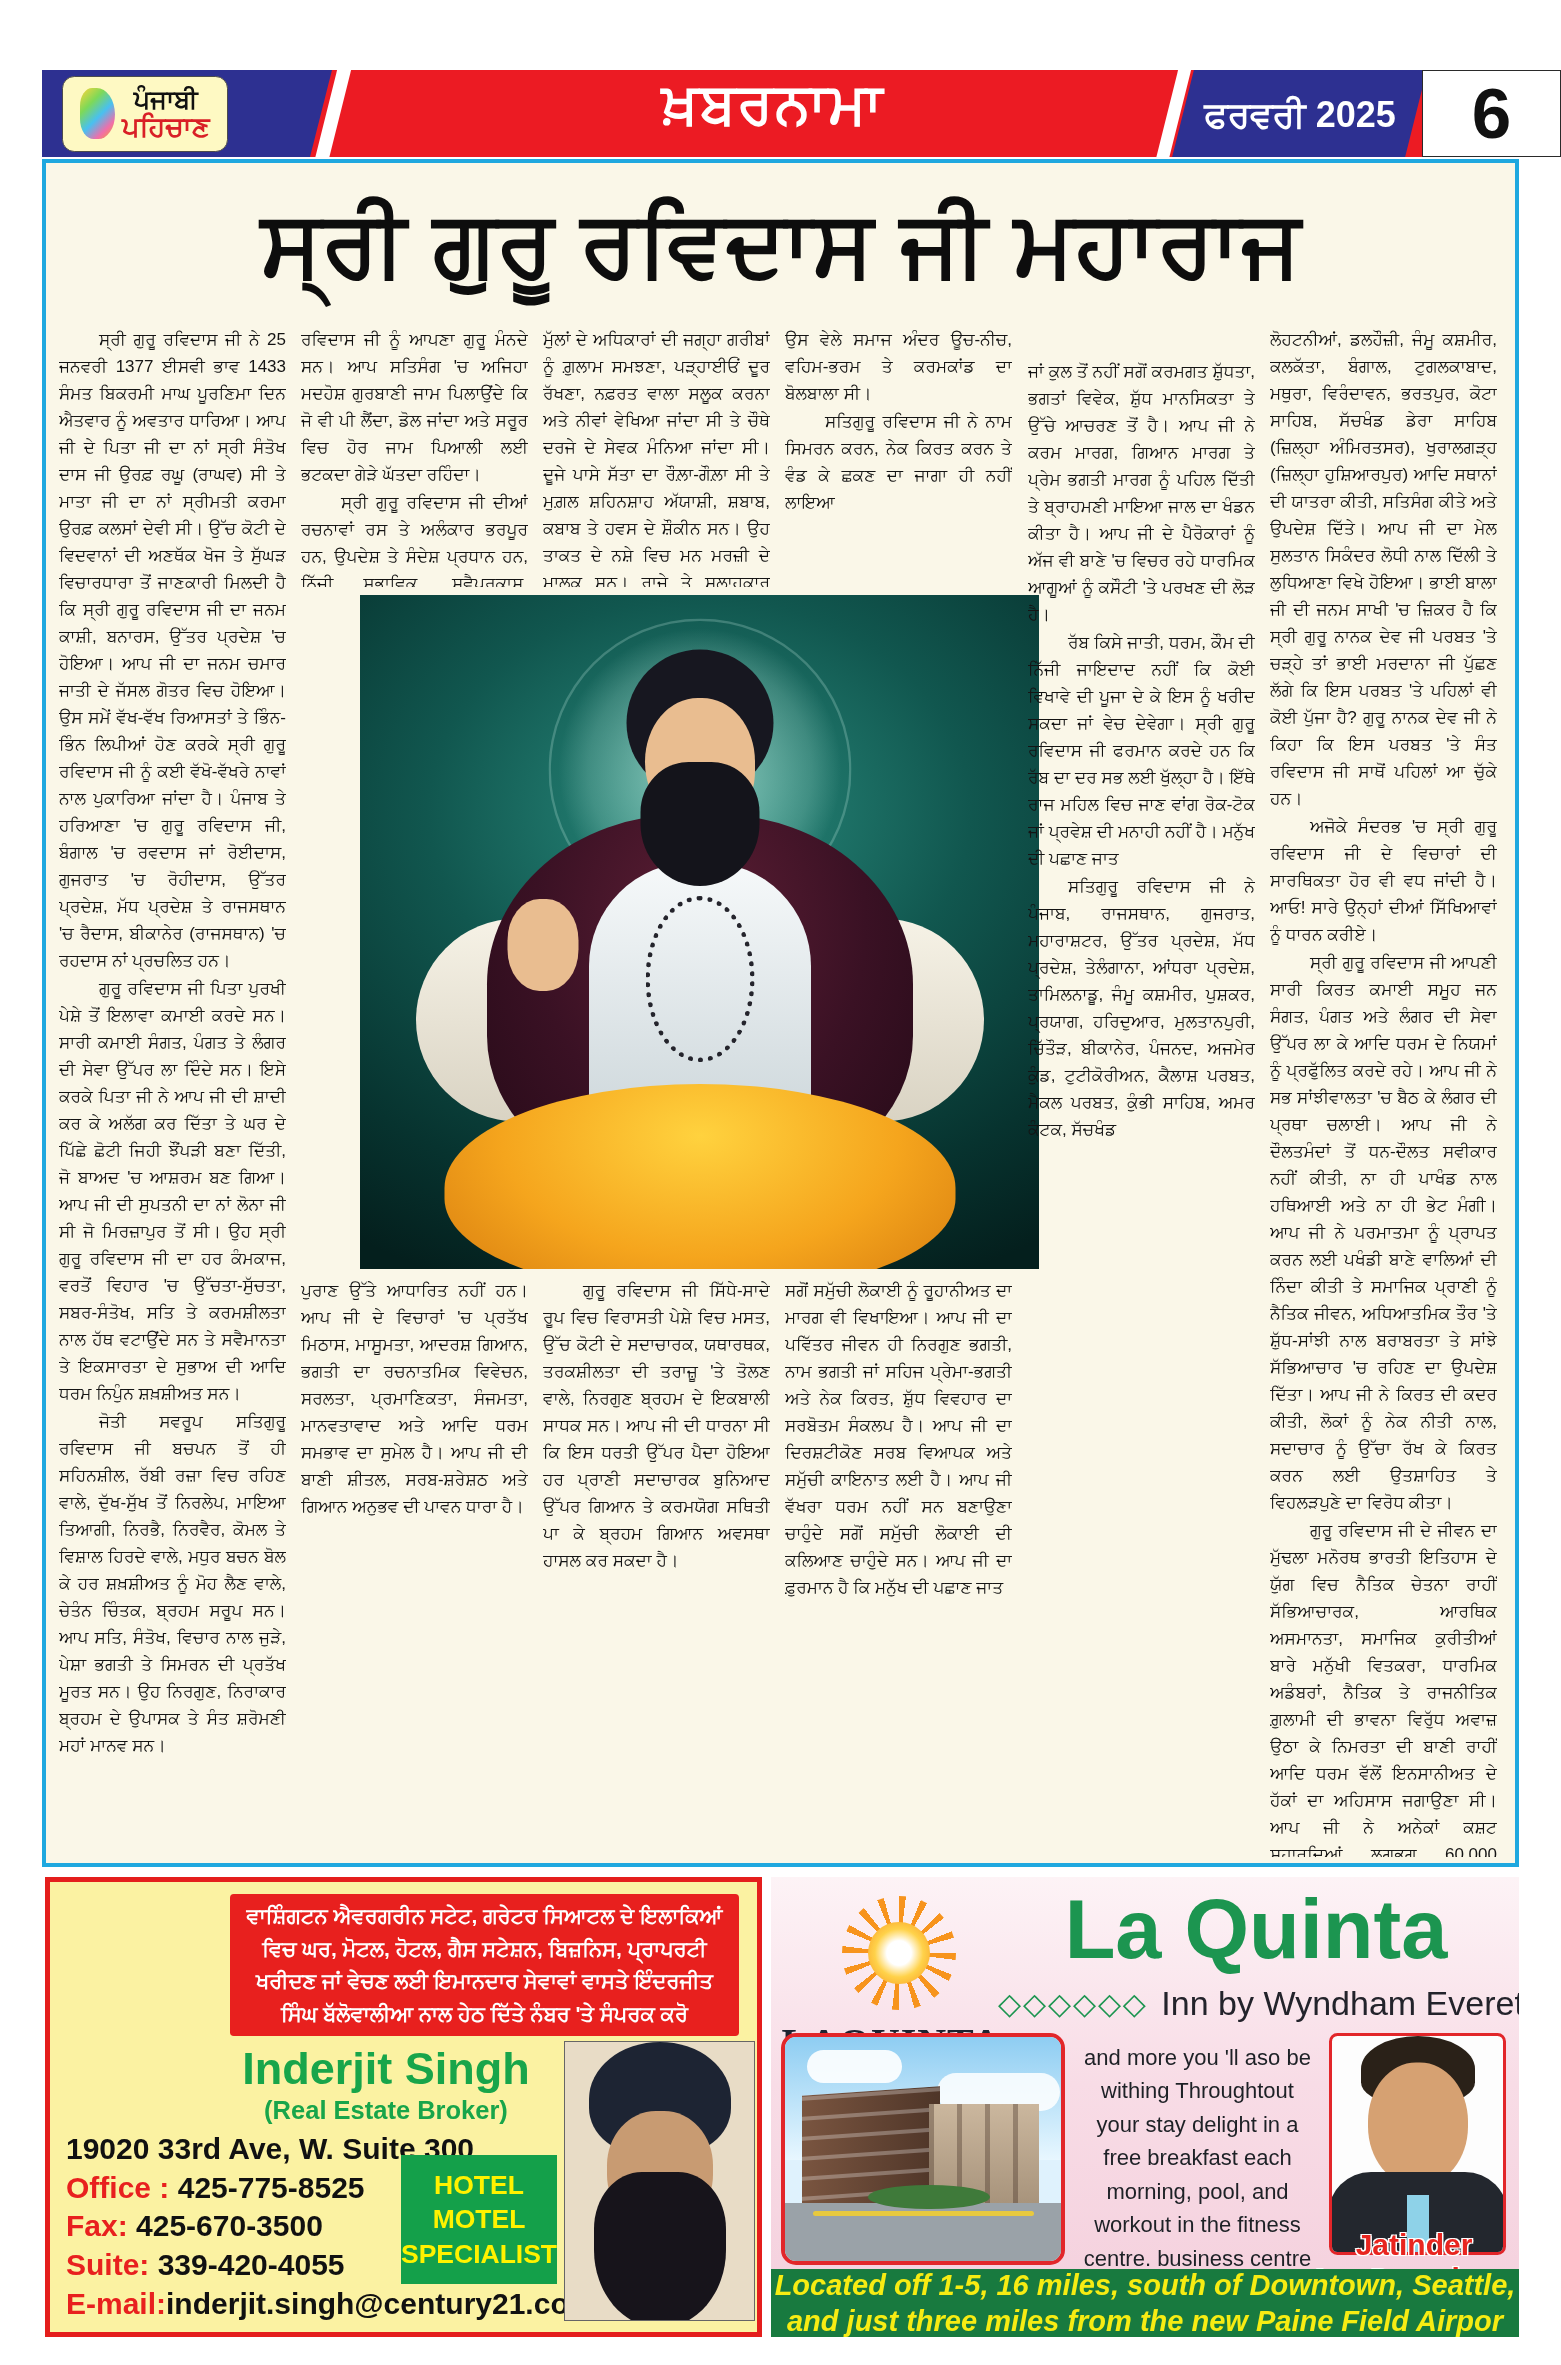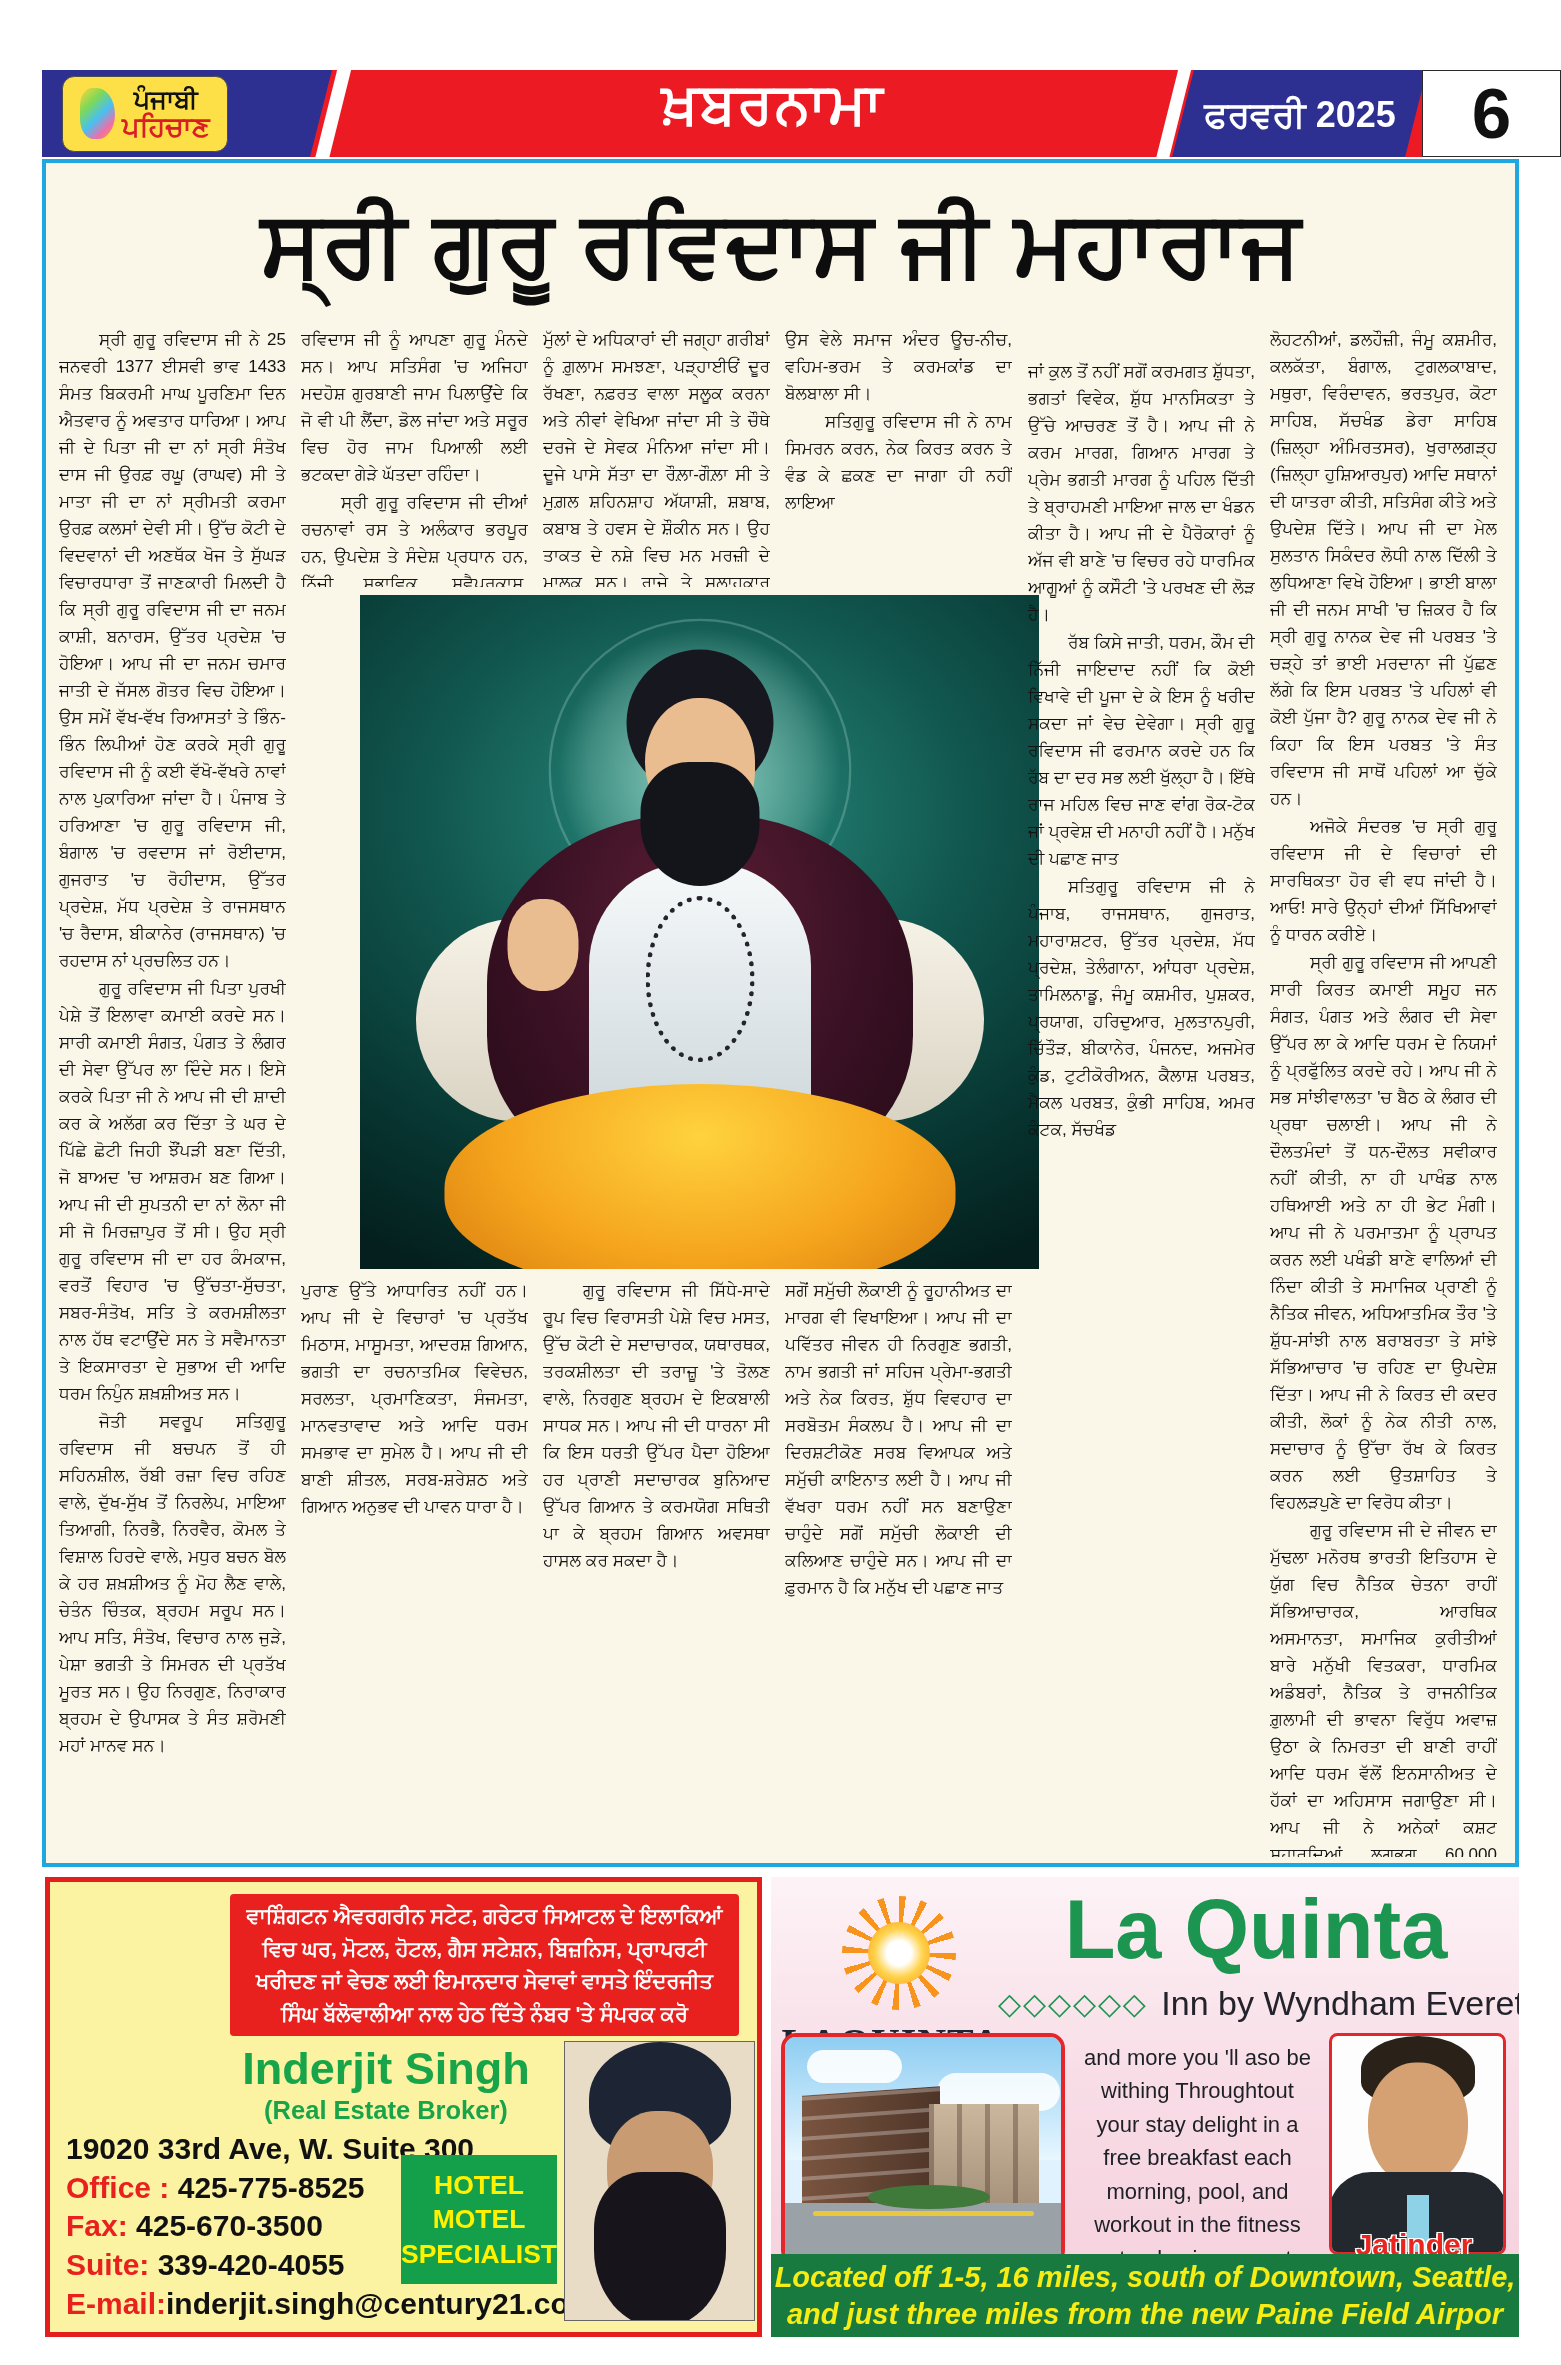--- a/index.html
+++ b/index.html
@@ -11,21 +11,21 @@
   #header{left:42px;top:70px;width:1477px;height:87px;}
   .hdr-red{left:0;top:0;width:100%;height:100%;background:#EC1B23;}
   .hdr-blue-left{left:0;top:0;width:303px;height:100%;background:#2D3091;
      clip-path:polygon(0 0,290px 0,268px 100%,0 100%);}
   .hdr-gap1{left:284px;top:-2.8px;width:14px;height:95px;background:#ffffff;transform:skewX(-14deg);}
   .hdr-blue-right{left:1141px;top:0;width:233px;height:100%;background:#2D3091;transform:skewX(-14deg);}
   .hdr-gap2{left:1125px;top:-2.8px;width:13.2px;height:95px;background:#ffffff;transform:skewX(-14deg);}
   .hdr-pagebox{left:1380px;top:0;width:139px;height:87px;background:#ffffff;border:1.9px solid #2a2a2a;box-sizing:border-box;
      display:flex;align-items:center;justify-content:center;}
   .hdr-pagebox span{font-size:71px;font-weight:900;color:#111;line-height:1;}
-  .logo-box{left:20px;top:5.7px;width:166px;height:76px;background:#fde047;border:1.9px solid #4c4c4c;border-radius:12.3px;
+  .logo-box{left:20px;top:5.7px;width:166px;height:76px;background:#fef9c3;border:1.9px solid #4c4c4c;border-radius:12.3px;
      display:flex;align-items:center;justify-content:center;gap:6.6px;box-sizing:border-box;}
   .logo-map{width:35px;height:51px;border-radius:40% 60% 55% 45%;
      background:linear-gradient(135deg,#ffd43b 0%,#7ed957 30%,#49c0f0 55%,#f06eaa 78%,#f6a623 100%);}
   .logo-text{display:flex;flex-direction:column;align-items:center;line-height:1;}
   .logo-l1{font-size:25.5px;font-weight:900;color:#111;}
   .logo-l2{font-size:27.4px;font-weight:900;color:#D91F26;}
   .hdr-title{left:331px;top:0;width:800px;height:87px;display:flex;align-items:flex-start;justify-content:center;}
   .hdr-title span{color:#fff;font-size:57px;font-weight:900;letter-spacing:1.9px;}
   .hdr-date{left:1154px;top:0;width:208px;height:89px;display:flex;align-items:center;justify-content:center;}
   .hdr-date span{color:#fff;font-size:36px;font-weight:900;}
@@ -121,21 +121,21 @@
   .lq-body{left:308px;top:164px;width:237px;text-align:center;color:#1d2126;font-size:22px;line-height:1.52;font-weight:400;}
   .lq-portrait{left:558px;top:156px;width:177px;height:222px;background:#fdfdfd;border:3.8px solid #E2262A;border-radius:8.5px;box-sizing:border-box;overflow:hidden;}
   .jhair{left:50%;top:33px;transform:translate(-50%,-50%);width:114px;height:66px;border-radius:50% 50% 30% 30%;background:#2a2118;}
   .jface{left:50%;top:88px;transform:translate(-50%,-50%);width:100px;height:123px;border-radius:48%;background:#d6a172;}
   .jsuit{left:50%;bottom:-9.5px;transform:translateX(-50%);width:180px;height:90px;border-radius:43px 43px 0 0;background:#23272e;}
   .jtie{left:50%;bottom:0;transform:translateX(-50%);width:22px;height:57px;background:#8ed2e8;}
   .lq-agent{left:539px;top:351px;width:208px;text-align:center;color:#E8251F;font-size:30px;font-weight:900;
      text-shadow:-1.4px -1.4px 0 #fff,1.4px -1.4px 0 #fff,-1.4px 1.4px 0 #fff,1.4px 1.4px 0 #fff;}
   .lq-phone{left:539px;top:387px;width:208px;text-align:center;color:#E8251F;font-size:30px;font-weight:900;
      text-shadow:-1.4px -1.4px 0 #fff,1.4px -1.4px 0 #fff,-1.4px 1.4px 0 #fff,1.4px 1.4px 0 #fff;}
-  .lq-bar{left:0;bottom:0;width:100%;height:83px;background:#187A3F;display:flex;align-items:center;justify-content:center;}
+  .lq-bar{left:0;bottom:0;width:100%;height:68px;background:#187A3F;display:flex;align-items:center;justify-content:center;}
   .lq-bar span{color:#F7EC13;font-size:29px;font-weight:900;line-height:1.25;text-align:center;font-style:italic;}
 </style>
 </head>
 <body>
 
 <div id="page">
 
   <div id="header" class="abs">
     <div class="hdr-red abs"></div>
     <div class="hdr-blue-left abs"></div>

